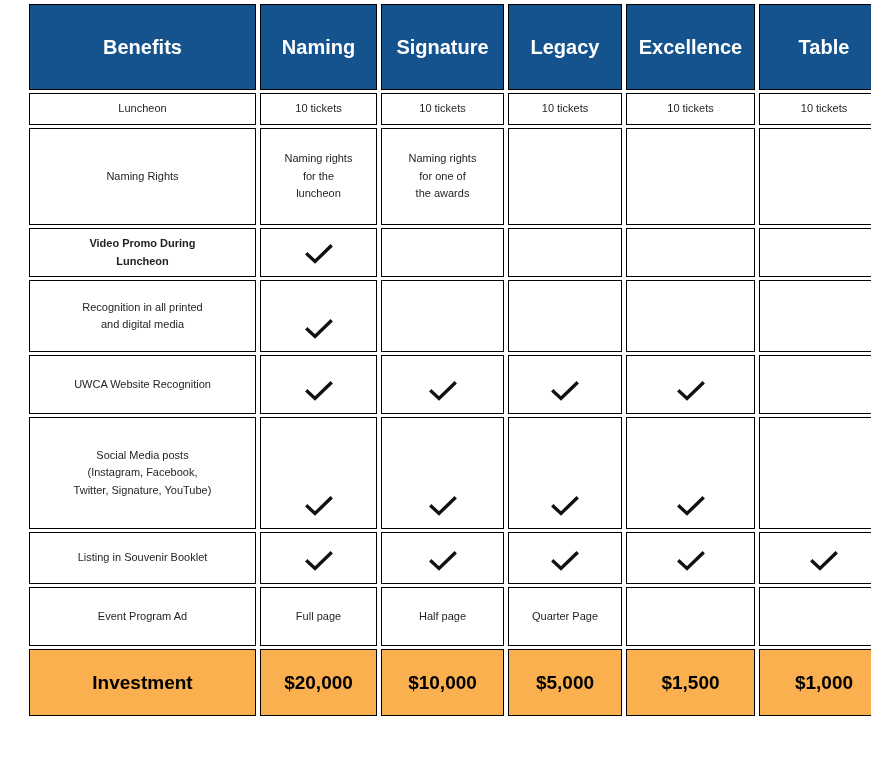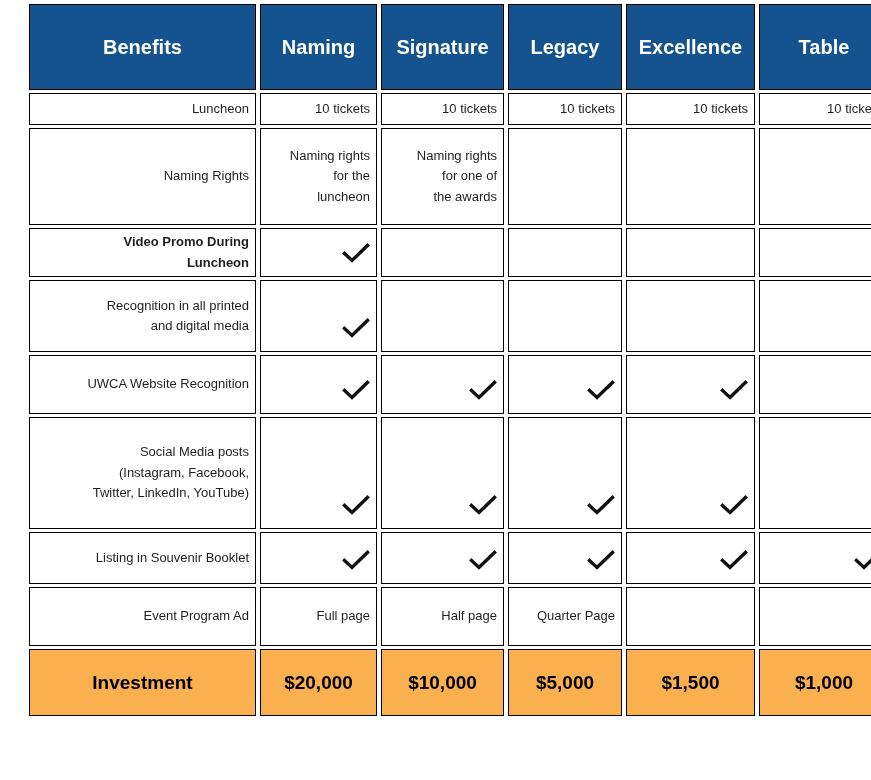--- a/index.html
+++ b/index.html
@@ -29,23 +29,22 @@
   }
   thead th{
     background:var(--header-bg);
     color:var(--header-text);
     font-size:20px;font-weight:bold;
     height:86px;
   }
   tbody td{
     background:#FFFFFF;
     color:var(--body-text);
-    font-size:13px;line-height:1.58;
+    font-size:11px;line-height:1.58;
     white-space:pre-line;
-    text-align:right;
   }
   tbody td.check-cell{
     vertical-align:bottom;
     padding-bottom:7px;
   }
   tfoot td{
     background:var(--footer-bg);
     color:#000000;
     font-size:19px;font-weight:bold;
     height:67px;
@@ -130,21 +129,21 @@
               <path d="M2.5 10.5 L10 17.5 L25.5 2.5" fill="none" stroke="#111111" stroke-width="3.4" stroke-linecap="square"></path>
             </svg></td>
           <td class="check-cell"><svg class="check-icon" width="28" height="20" viewBox="0 0 28 20" aria-hidden="true">
               <path d="M2.5 10.5 L10 17.5 L25.5 2.5" fill="none" stroke="#111111" stroke-width="3.4" stroke-linecap="square"></path>
             </svg></td>
           <td></td>
         </tr>
         <tr style="height: 112px;">
           <td>Social Media posts
 (Instagram, Facebook,
-Twitter, LinkedIn, YouTube)</td>
+Twitter, Signature, YouTube)</td>
           <td class="check-cell"><svg class="check-icon" width="28" height="20" viewBox="0 0 28 20" aria-hidden="true">
               <path d="M2.5 10.5 L10 17.5 L25.5 2.5" fill="none" stroke="#111111" stroke-width="3.4" stroke-linecap="square"></path>
             </svg></td>
           <td class="check-cell"><svg class="check-icon" width="28" height="20" viewBox="0 0 28 20" aria-hidden="true">
               <path d="M2.5 10.5 L10 17.5 L25.5 2.5" fill="none" stroke="#111111" stroke-width="3.4" stroke-linecap="square"></path>
             </svg></td>
           <td class="check-cell"><svg class="check-icon" width="28" height="20" viewBox="0 0 28 20" aria-hidden="true">
               <path d="M2.5 10.5 L10 17.5 L25.5 2.5" fill="none" stroke="#111111" stroke-width="3.4" stroke-linecap="square"></path>
             </svg></td>
           <td class="check-cell"><svg class="check-icon" width="28" height="20" viewBox="0 0 28 20" aria-hidden="true">

